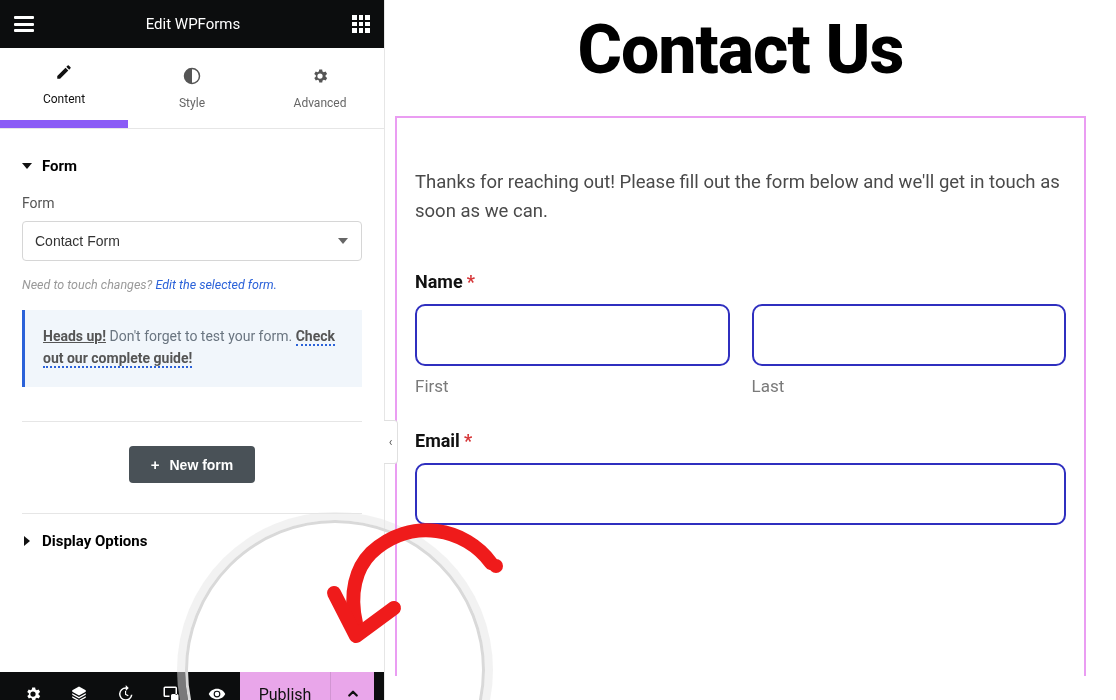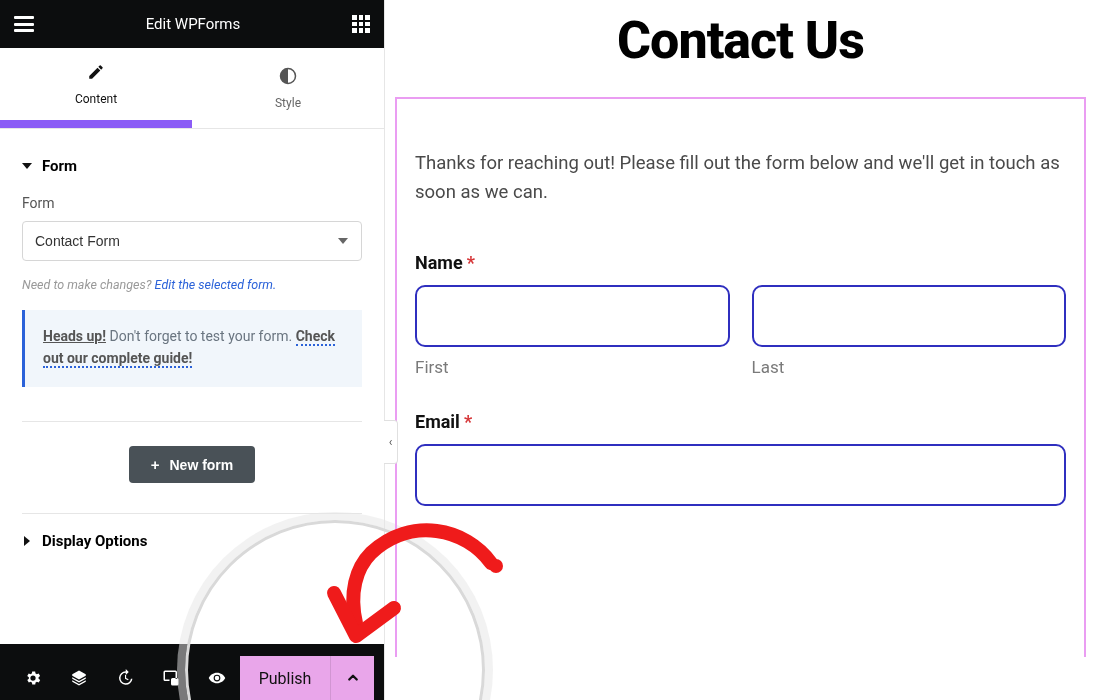--- a/index.html
+++ b/index.html
@@ -38,39 +38,39 @@
   .notice { margin-top:18px; background:#f1f6fb; border-left:3px solid #2b62d9; padding:16px 18px 18px 18px; font-size:14px; line-height:1.55; color:#6a7580; }
   .notice b { color:#555;text-decoration:underline; }
   .notice .guide { color:#555; font-weight:700; border-bottom:2px dotted #2b62d9; }
 
   .divider { border-top:1px solid #e6e6e6; margin:34px 0 0 0; }
 
   .new-form-wrap { display:flex; justify-content:center; padding:24px 0 30px 0; }
   .btn-new { background:#495157; color:#fff; border:none; border-radius:4px; padding:10px 22px; font-size:14px; font-weight:600; cursor:pointer; display:flex; align-items:center; gap:10px; }
   .btn-new .plus { font-size:15px; font-weight:700; }
 
-  .sb-footer { height:56px; background:#0c0d0e; display:flex; align-items:flex-end; padding:0 10px; gap:0; }
+  .sb-footer { height:28px; background:#0c0d0e; display:flex; align-items:flex-start; padding:0 10px; gap:0; }
   .sb-footer .ficon { width:46px; height:44px; display:flex; align-items:center; justify-content:center; cursor:pointer; }
   .sb-footer svg { width:18px; height:18px; fill:#fff; }
   .publish { flex:1; height:44px; background:#e9a6ea; display:flex; align-items:center; justify-content:center; font-size:16px; color:#111; cursor:pointer; }
   .pub-caret { width:44px; height:44px; background:#e9a6ea; display:flex; align-items:center; justify-content:center; cursor:pointer; border-left:1px solid rgba(0,0,0,0.1); }
   .pub-caret svg { width:18px; height:18px; fill:#111; stroke:#111; }
 
   
   .collapse-handle { position:absolute; right:-14px; top:420px; width:14px; height:44px; background:#fff; border:1px solid #e0e0e0; border-left:none; border-radius:0 4px 4px 0; display:flex; align-items:center; justify-content:center; font-size:12px; color:#555; cursor:pointer; z-index:5; }
 
   
   .magnifier { position:absolute; left:185px; bottom:-120px; width:300px; height:300px; border-radius:50%; border:3px solid #d9d9d9; box-shadow:0 0 0 8px rgba(230,230,230,0.5); pointer-events:none; }
 
   
   .red-arrow { position:absolute; left:316px; top:498px; width:190px; height:160px; z-index:20; pointer-events:none; }
 
   
   .preview { flex:1; position:relative; padding:0 30px 0 10px; }
-  .page-title { font-size:52px; font-weight:800; text-align:center; letter-spacing:-1px; padding:10px 0 26px 0; }
+  .page-title { font-size:68px; font-weight:800; text-align:center; letter-spacing:-1px; padding:10px 0 26px 0; }
   .form-wrap { border:2px solid #ea9df2; border-bottom:none; padding:50px 18px 20px 18px; min-height:560px; }
   .intro { font-size:18.5px; color:#4a4a4a; line-height:1.55; margin-bottom:46px; }
   .flabel { font-size:18px; font-weight:700; color:#111; margin-bottom:12px; }
   .req { color:#d63638; margin-left:4px; }
   .row { display:flex; gap:22px;justify-content:flex-end; }
   .col { flex:1; display:flex; flex-direction:column; }
   .finput { height:62px; border:2px solid #2f2fbf; border-radius:10px; background:#fff; padding:0 14px; font-size:16px; }
   .sublabel { font-size:17px; color:#7a7a7a; margin-top:10px; }
   .fsection { margin-bottom:34px; }
 </style>
@@ -107,37 +107,43 @@
             </svg></span>
         <span>Content</span>
       </div>
       <div class="tab">
         <span><svg viewBox="0 0 24 24">
               <path d="M12 2a10 10 0 1 0 0 20V2z"></path>
               <circle cx="12" cy="12" r="10" fill="none" stroke="#555" stroke-width="2"></circle>
             </svg></span>
         <span>Style</span>
       </div>
+      <div class="tab">
+        <span><svg viewBox="0 0 24 24">
+              <path d="M19.4 13a7.5 7.5 0 0 0 .1-1 7.5 7.5 0 0 0-.1-1l2.1-1.6-2-3.5-2.5 1a7.6 7.6 0 0 0-1.7-1l-.4-2.6h-4l-.4 2.6a7.6 7.6 0 0 0-1.7 1l-2.5-1-2 3.5L6.5 11a7.5 7.5 0 0 0-.1 1 7.5 7.5 0 0 0 .1 1l-2.1 1.6 2 3.5 2.5-1a7.6 7.6 0 0 0 1.7 1l.4 2.6h4l.4-2.6a7.6 7.6 0 0 0 1.7-1l2.5 1 2-3.5L19.4 13zM12 15.5A3.5 3.5 0 1 1 15.5 12 3.5 3.5 0 0 1 12 15.5z"></path>
+            </svg></span>
+        <span>Advanced</span>
+      </div>
     </div>
 
     <div class="panel">
       <div class="section-title-row">
         <span class="caret"></span>
         <span>Form</span>
       </div>
 
       <div class="field-label">Form</div>
       <div class="select">
         <select>
           <option>Contact Form</option>
         </select>
       </div>
 
       <div class="hint">
-        <span>Need to make changes? </span><a href="#">Edit the selected form.</a>
+        <span>Need to touch changes? </span><a href="#">Edit the selected form.</a>
       </div>
 
       <div class="notice">
         <b>Heads up!</b><span> Don't forget to test your form. </span><span class="guide">Check out our complete guide!</span>
       </div>
 
       <div class="divider"></div>
 
       <div class="new-form-wrap">
         <button class="btn-new">

